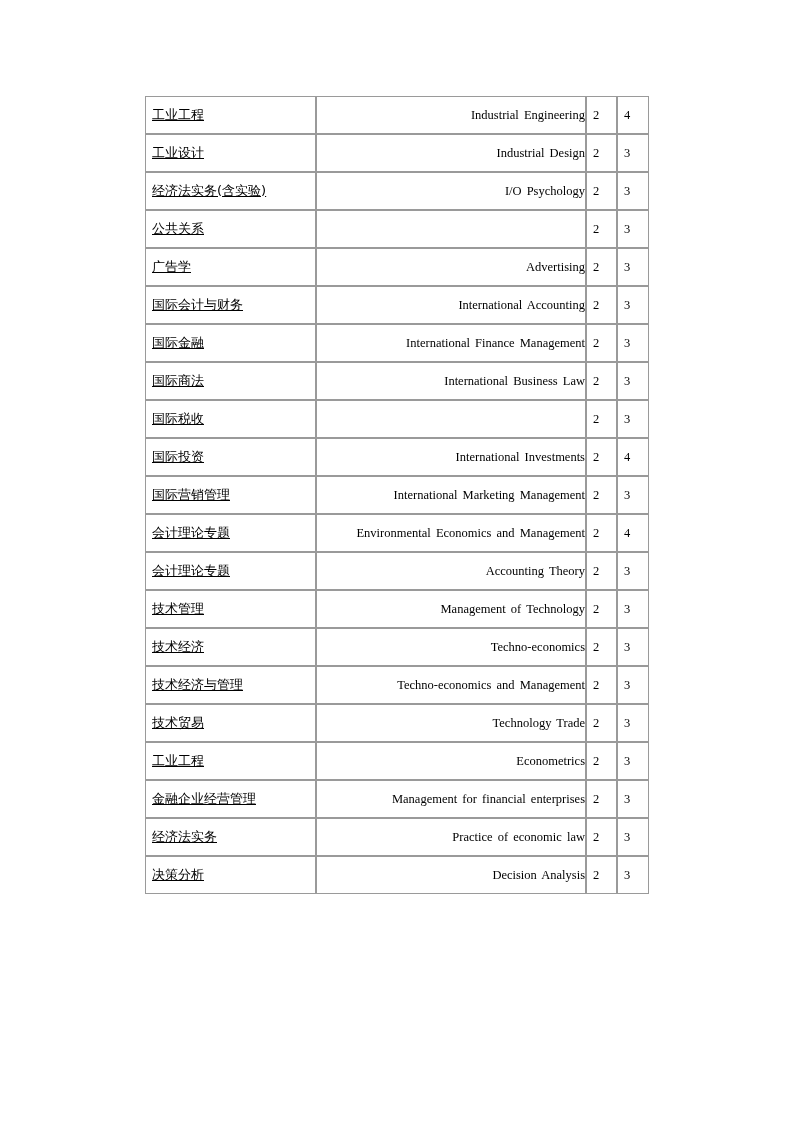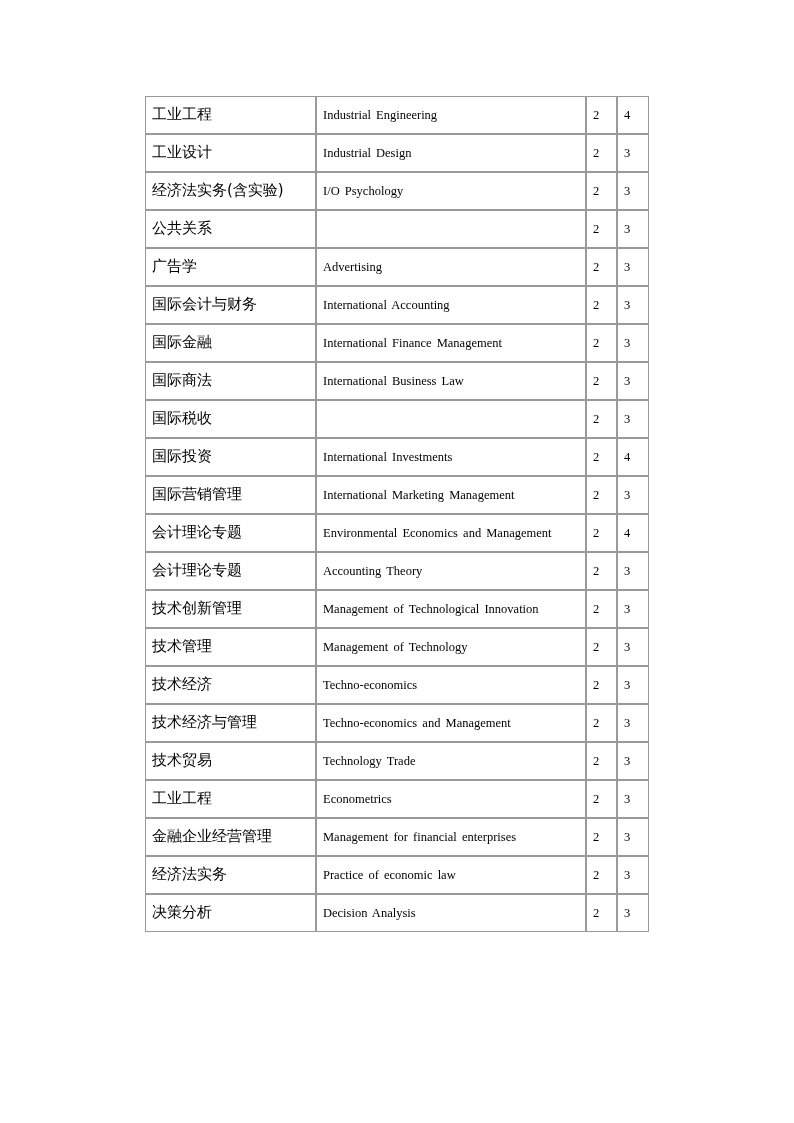--- a/index.html
+++ b/index.html
@@ -46,28 +46,30 @@
     padding: 0 0 0 6px;
     vertical-align: middle;
     background: #ffffff;
     line-height: 1.15;
     overflow: hidden;
     white-space: nowrap;
   }
 
   td.cell-cn {
     font-family: "DejaVu Sans", "Liberation Sans", sans-serif;
-    font-size: 15px;
+    font-size: 13px;
     letter-spacing: 0px;
+    text-decoration: underline;
   }
 
   td.cell-en {
     font-family: "Liberation Serif", "DejaVu Serif", serif;
     font-size: 12.5px;
     word-spacing: 2px;
+    text-align: right;
   }
 
   td.cell-credit,
   td.cell-hours {
     font-family: "Liberation Serif", "DejaVu Serif", serif;
     font-size: 12.5px;
     padding-left: 7px;
   }
 </style>
 </head>
@@ -154,26 +156,20 @@
           <td class="cell-credit">2</td>
           <td class="cell-hours">4</td>
         </tr>
         <tr>
           <td class="cell-cn">会计理论专题</td>
           <td class="cell-en">Accounting Theory</td>
           <td class="cell-credit">2</td>
           <td class="cell-hours">3</td>
         </tr>
         <tr>
-          <td class="cell-cn">技术创新管理</td>
-          <td class="cell-en">Management of Technological Innovation</td>
-          <td class="cell-credit">2</td>
-          <td class="cell-hours">3</td>
-        </tr>
-        <tr>
           <td class="cell-cn">技术管理</td>
           <td class="cell-en">Management of Technology</td>
           <td class="cell-credit">2</td>
           <td class="cell-hours">3</td>
         </tr>
         <tr>
           <td class="cell-cn">技术经济</td>
           <td class="cell-en">Techno-economics</td>
           <td class="cell-credit">2</td>
           <td class="cell-hours">3</td>

